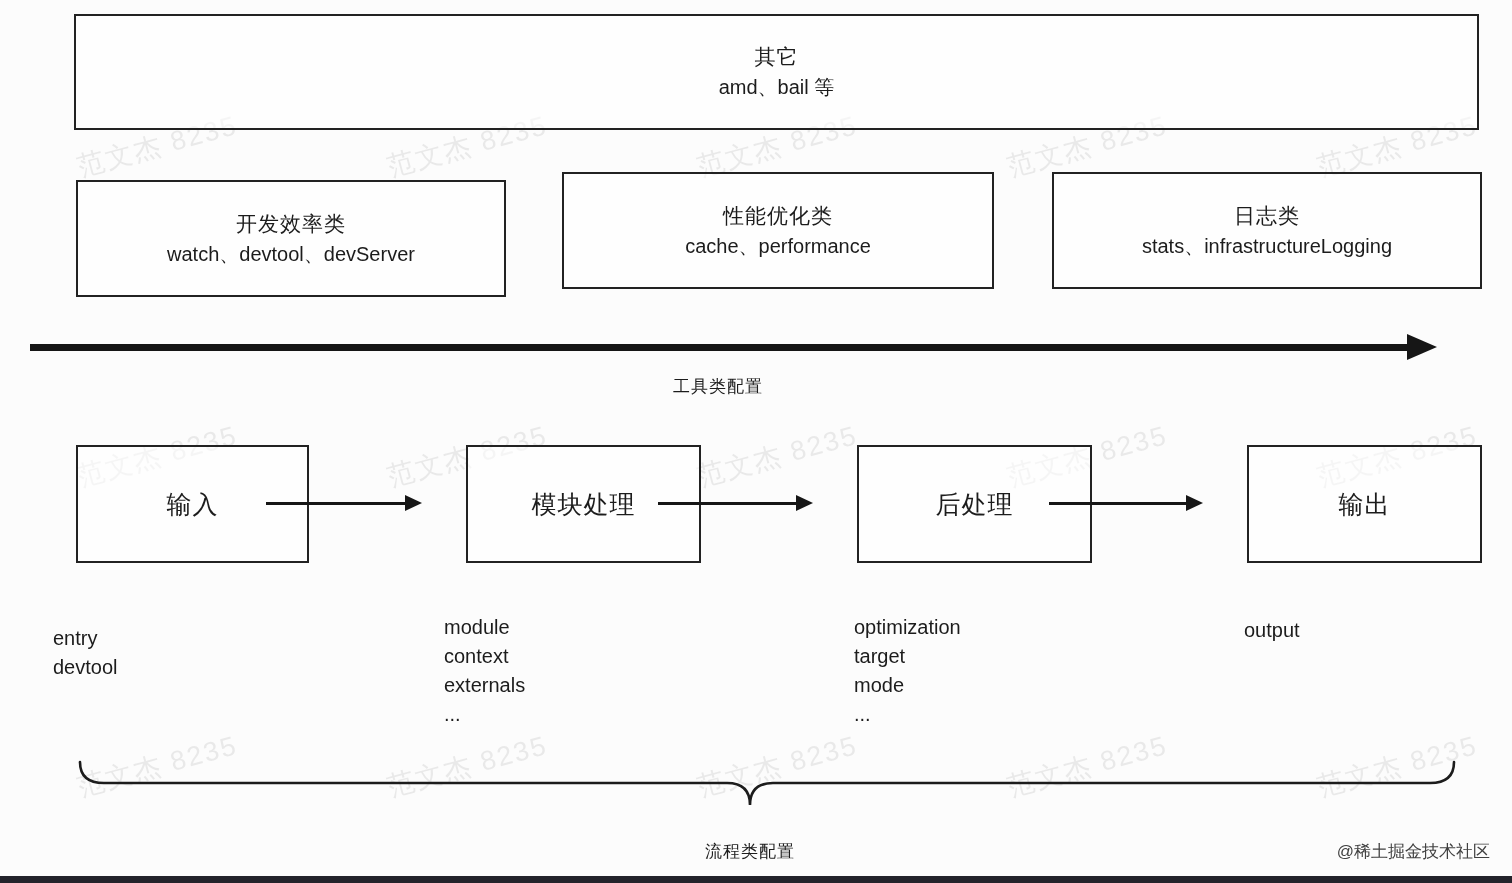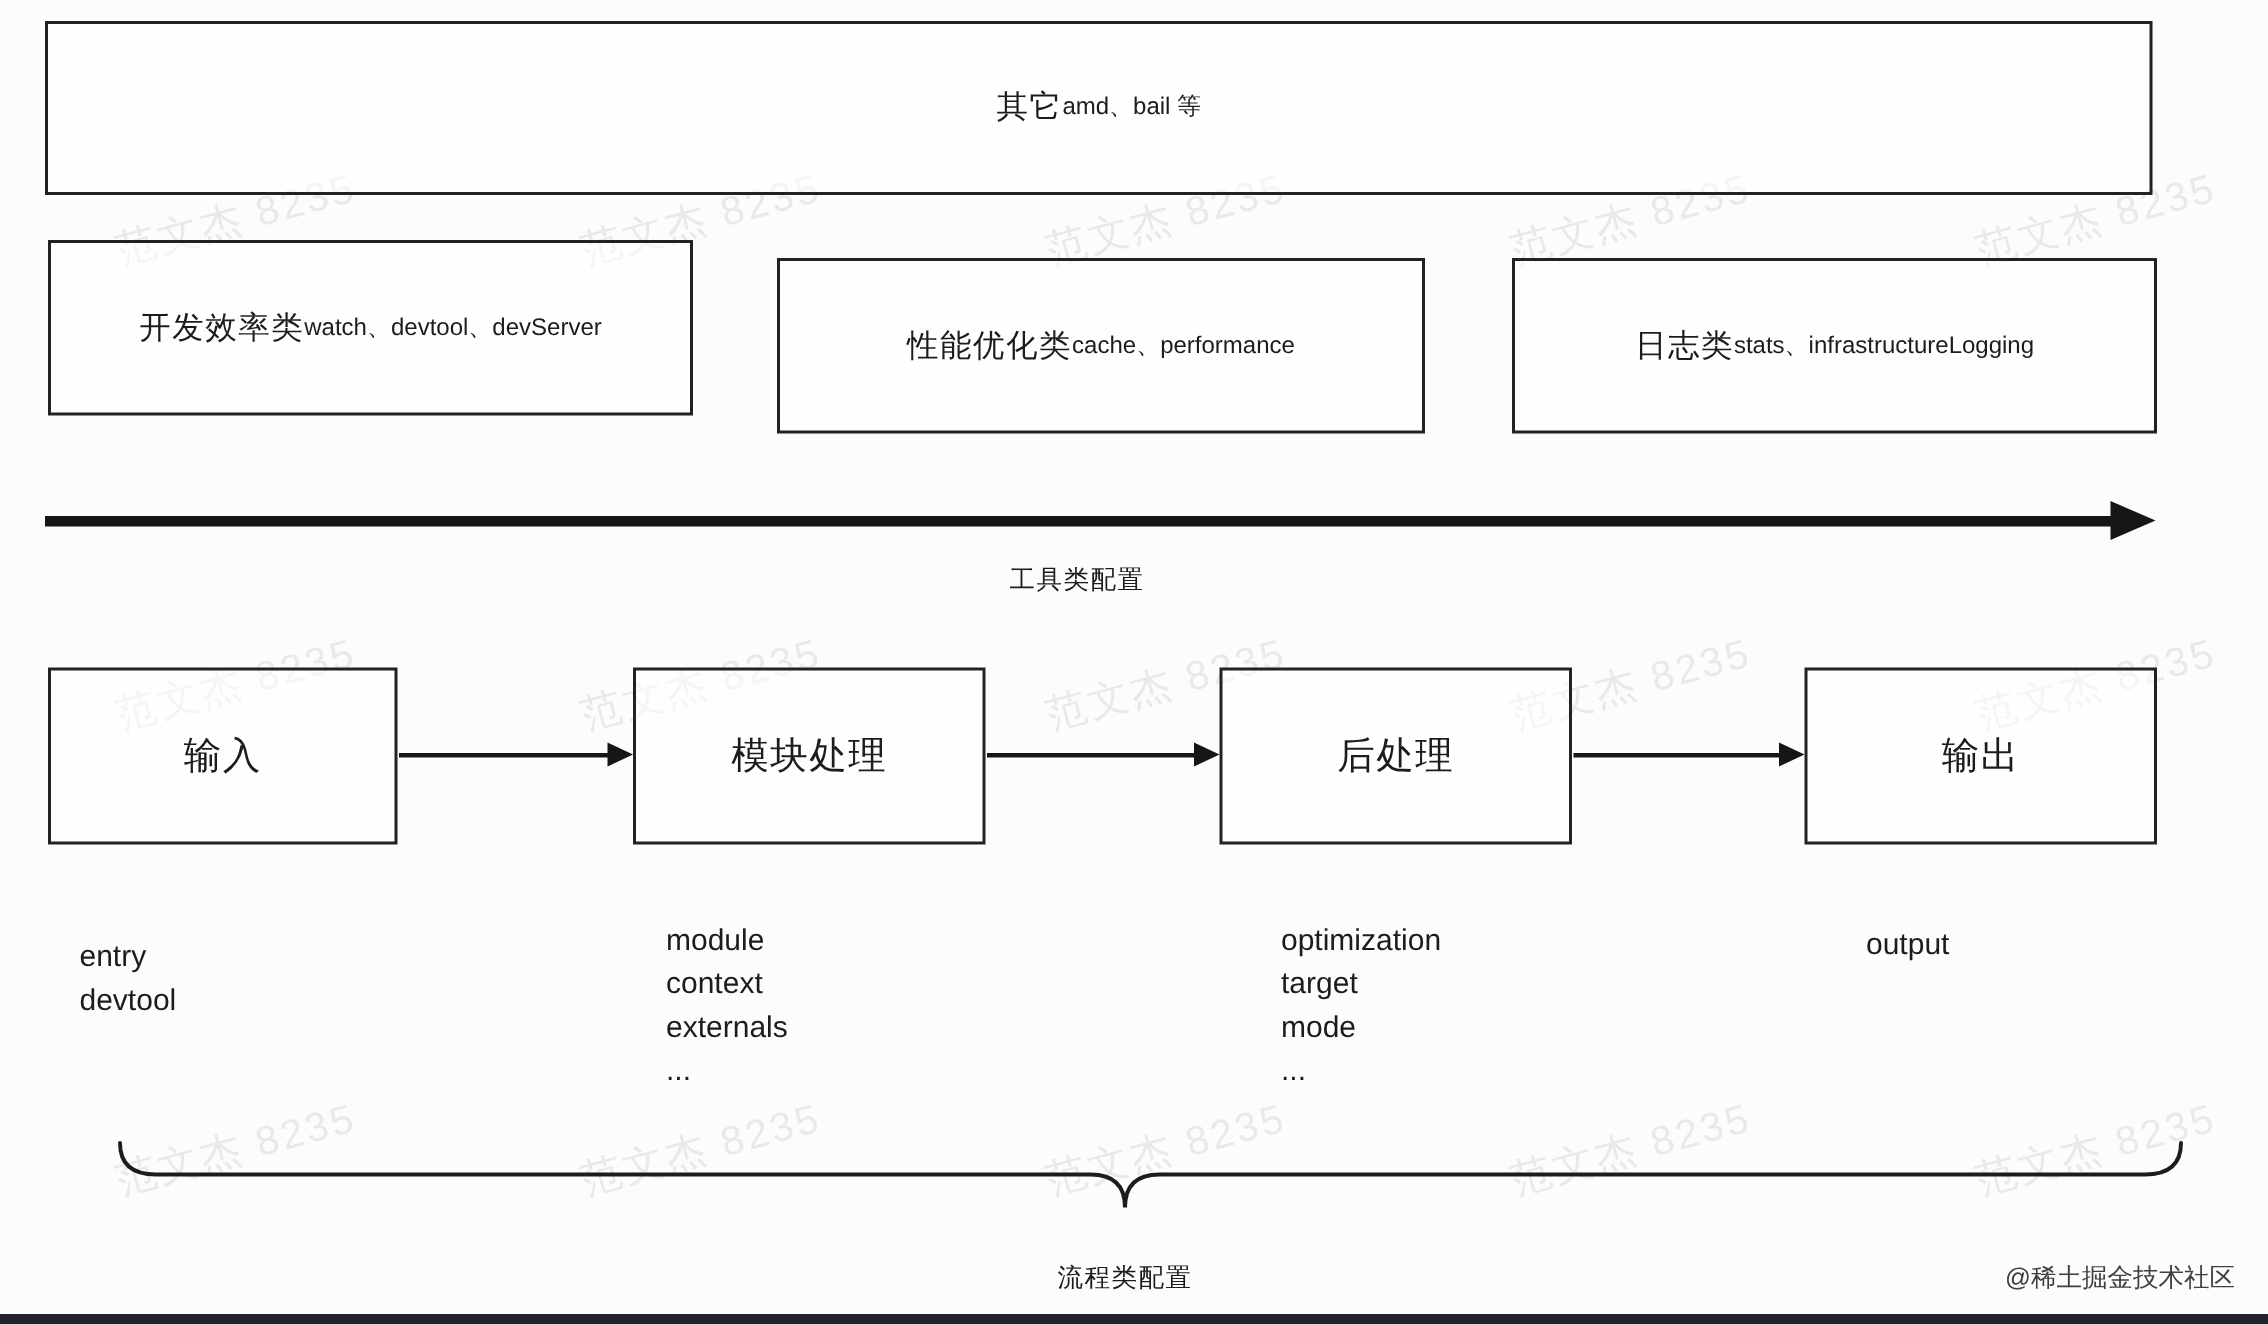--- a/index.html
+++ b/index.html
@@ -7,25 +7,25 @@
     position:relative;width:1512px;height:883px;background:#fcfcfc;
     overflow:hidden;font-family:"Liberation Sans","DejaVu Sans",sans-serif;
     color:#1c1c1c;
   }
   .wm{
     position:absolute;font-size:27px;color:rgba(70,70,70,0.10);
     transform:rotate(-15deg);white-space:nowrap;user-select:none;letter-spacing:2px;
   }
   .box{
     position:absolute;border:2.5px solid #222;background:rgba(255,255,255,0.55);
-    display:flex;flex-direction:row;align-items:center;justify-content:center;
-    text-align:center;box-sizing:border-box;
+    display:flex;flex-direction:column;align-items:center;justify-content:center;
+    text-align:center;box-sizing:border-box;margin-left:44px;
   }
   .box .t1{font-size:21px;line-height:30px;font-weight:500;letter-spacing:1px;}
-  .box .t2{font-size:16px;line-height:30px;text-align:center;}
+  .box .t2{font-size:20px;line-height:30px;text-align:center;}
   .flow-box{justify-content:center;}
   .flow-box .t1{font-size:25px;}
   .hline{position:absolute;background:#161616;}
   .ahead{position:absolute;width:0;height:0;}
   .axis-label,.group-label{
     position:absolute;transform:translateX(-50%);font-size:17px;letter-spacing:1px;
     font-weight:400;white-space:nowrap;
   }
   .props{position:absolute;font-size:20px;line-height:29px;}
   .brace-svg{position:absolute;}
@@ -53,21 +53,21 @@
   <span class="wm" style="left:385px;top:748px">范文杰 8235</span>
   <span class="wm" style="left:695px;top:748px">范文杰 8235</span>
   <span class="wm" style="left:1005px;top:748px">范文杰 8235</span>
   <span class="wm" style="left:1315px;top:748px">范文杰 8235</span>
 
   <div class="box" style="left:30px;top:14px;width:1405px;height:116px">
     <div class="t1">其它</div>
     <div class="t2">amd、bail 等</div>
   </div>
 
-  <div class="box" style="left:32px;top:160px;width:430px;height:117px">
+  <div class="box" style="left:32px;top:180px;width:430px;height:117px">
     <div class="t1">开发效率类</div>
     <div class="t2">watch、devtool、devServer</div>
   </div>
   <div class="box" style="left:518px;top:172px;width:432px;height:117px">
     <div class="t1">性能优化类</div>
     <div class="t2">cache、performance</div>
   </div>
   <div class="box" style="left:1008px;top:172px;width:430px;height:117px">
     <div class="t1">日志类</div>
     <div class="t2">stats、infrastructureLogging</div>

